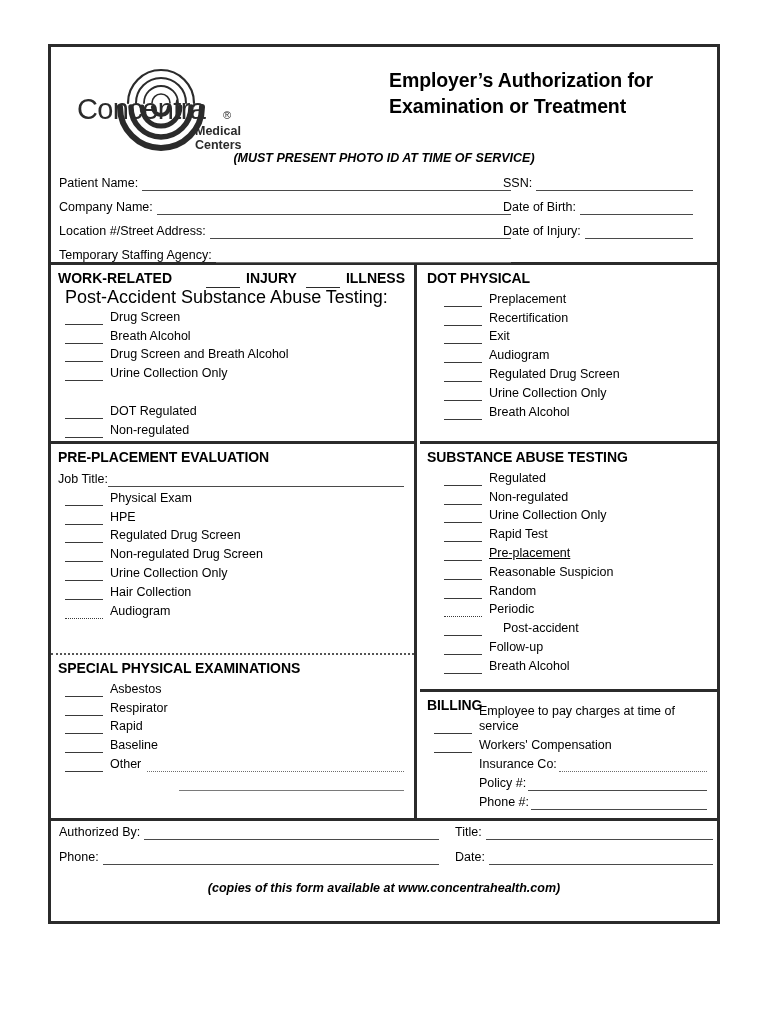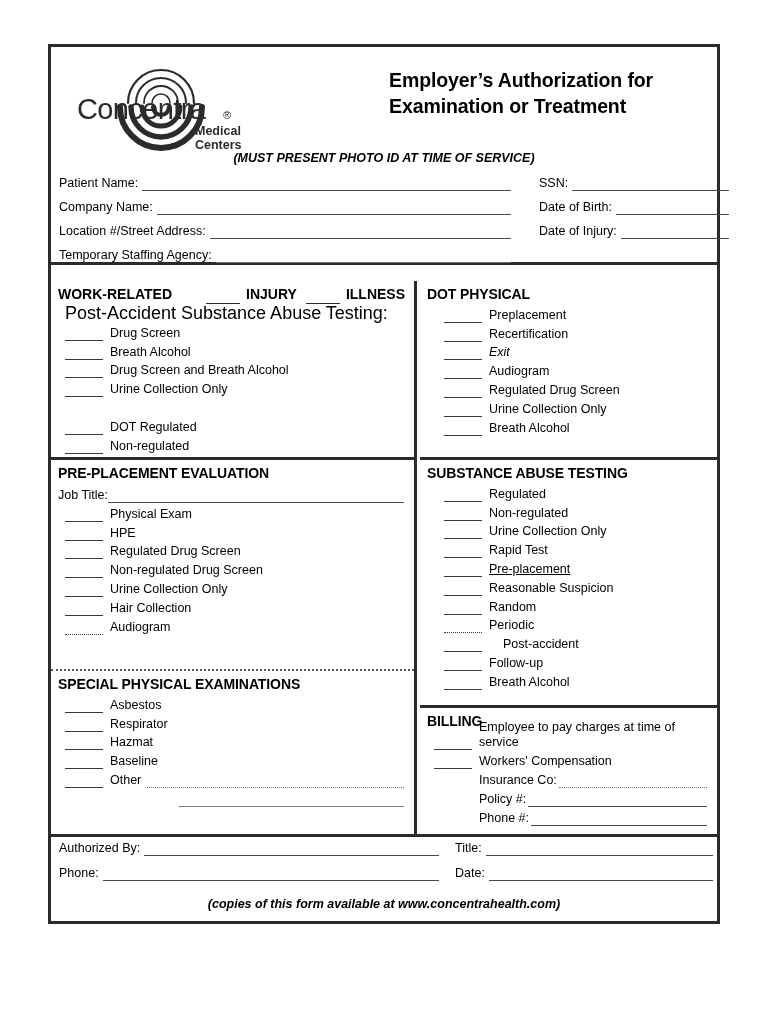--- a/index.html
+++ b/index.html
@@ -70,40 +70,39 @@
   }
   .pi-left {
     position: absolute;
     left: 8px; top: 3px;
     display: flex;
     align-items: flex-end;
     width: 452px;
   }
   .pi-right {
     position: absolute;
-    left: 488px; top: 3px;
+    left: 452px; top: 3px;
     display: flex;
     align-items: flex-end;
     width: 190px;
   }
   .pi-label { white-space: nowrap; font-size: 12.5px; line-height: 15px; }
   .rule {
     flex: 1 1 auto;
     border-bottom: 1px solid #4a4a4a;
     height: 13px;
     margin-left: 4px;
   }
   .rule.thin { border-bottom: 1px solid #6d6d6d; }
 
   
   .body-grid {
     position: relative;
     height: 556px;
     border-bottom: 3px solid #2b2b2b;
-    margin-top: 16px;
   }
   .col-left {
     position: absolute;
     left: 0; top: 0;
     width: 366px; height: 100%;
     border-right: 3px solid #2b2b2b;
   }
   .col-right {
     position: absolute;
     left: 369px; top: 0;
@@ -389,21 +388,21 @@
           <div class="blank-row">
             <span class="blank-line"></span>
             <span class="blank-label">Asbestos</span>
           </div>
           <div class="blank-row">
             <span class="blank-line"></span>
             <span class="blank-label">Respirator</span>
           </div>
           <div class="blank-row">
             <span class="blank-line"></span>
-            <span class="blank-label">Hazmat</span>
+            <span class="blank-label">Rapid</span>
           </div>
           <div class="blank-row">
             <span class="blank-line"></span>
             <span class="blank-label">Baseline</span>
           </div>
           <div class="blank-row" style="padding-right:10px;">
             <span class="blank-line"></span>
             <span class="blank-label">Other</span>
             <span class="rule" style="margin-left:6px;border-bottom:1.4px dotted #6d6d6d;"></span>
           </div>
@@ -420,21 +419,21 @@
           <div class="sect-title">DOT PHYSICAL</div>
 
           <div class="blank-row" style="padding-left:24px;">
             <span class="blank-line"></span>
             <span class="blank-label">Preplacement</span>
           </div>
           <div class="blank-row" style="padding-left:24px;">
             <span class="blank-line"></span>
             <span class="blank-label">Recertification</span>
           </div>
-          <div class="blank-row" style="padding-left:24px;font-style:italic;">
+          <div class="blank-row" style="padding-left:24px;">
             <span class="blank-line"></span>
             <span class="blank-label">Exit</span>
           </div>
           <div class="blank-row" style="padding-left:24px;">
             <span class="blank-line"></span>
             <span class="blank-label">Audiogram</span>
           </div>
           <div class="blank-row" style="padding-left:24px;">
             <span class="blank-line"></span>
             <span class="blank-label">Regulated Drug Screen</span>

